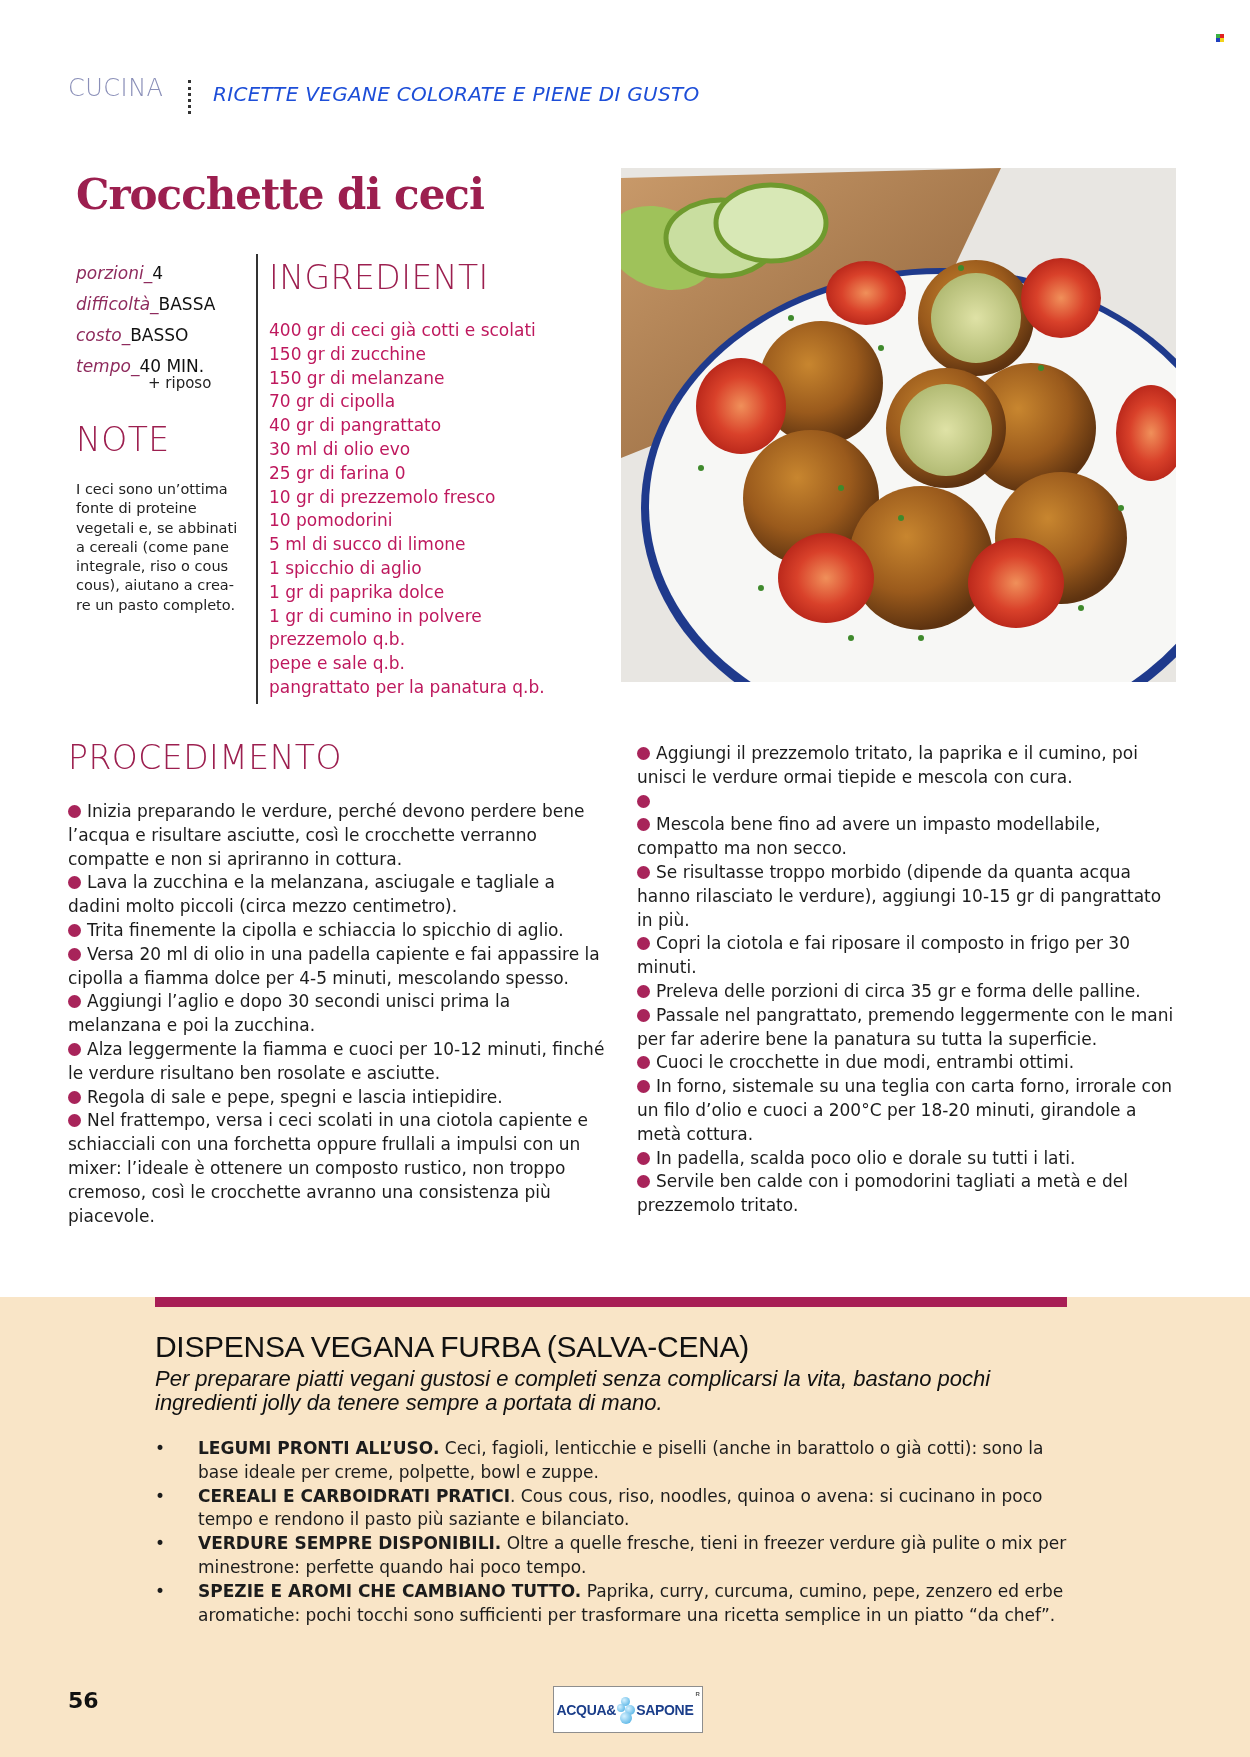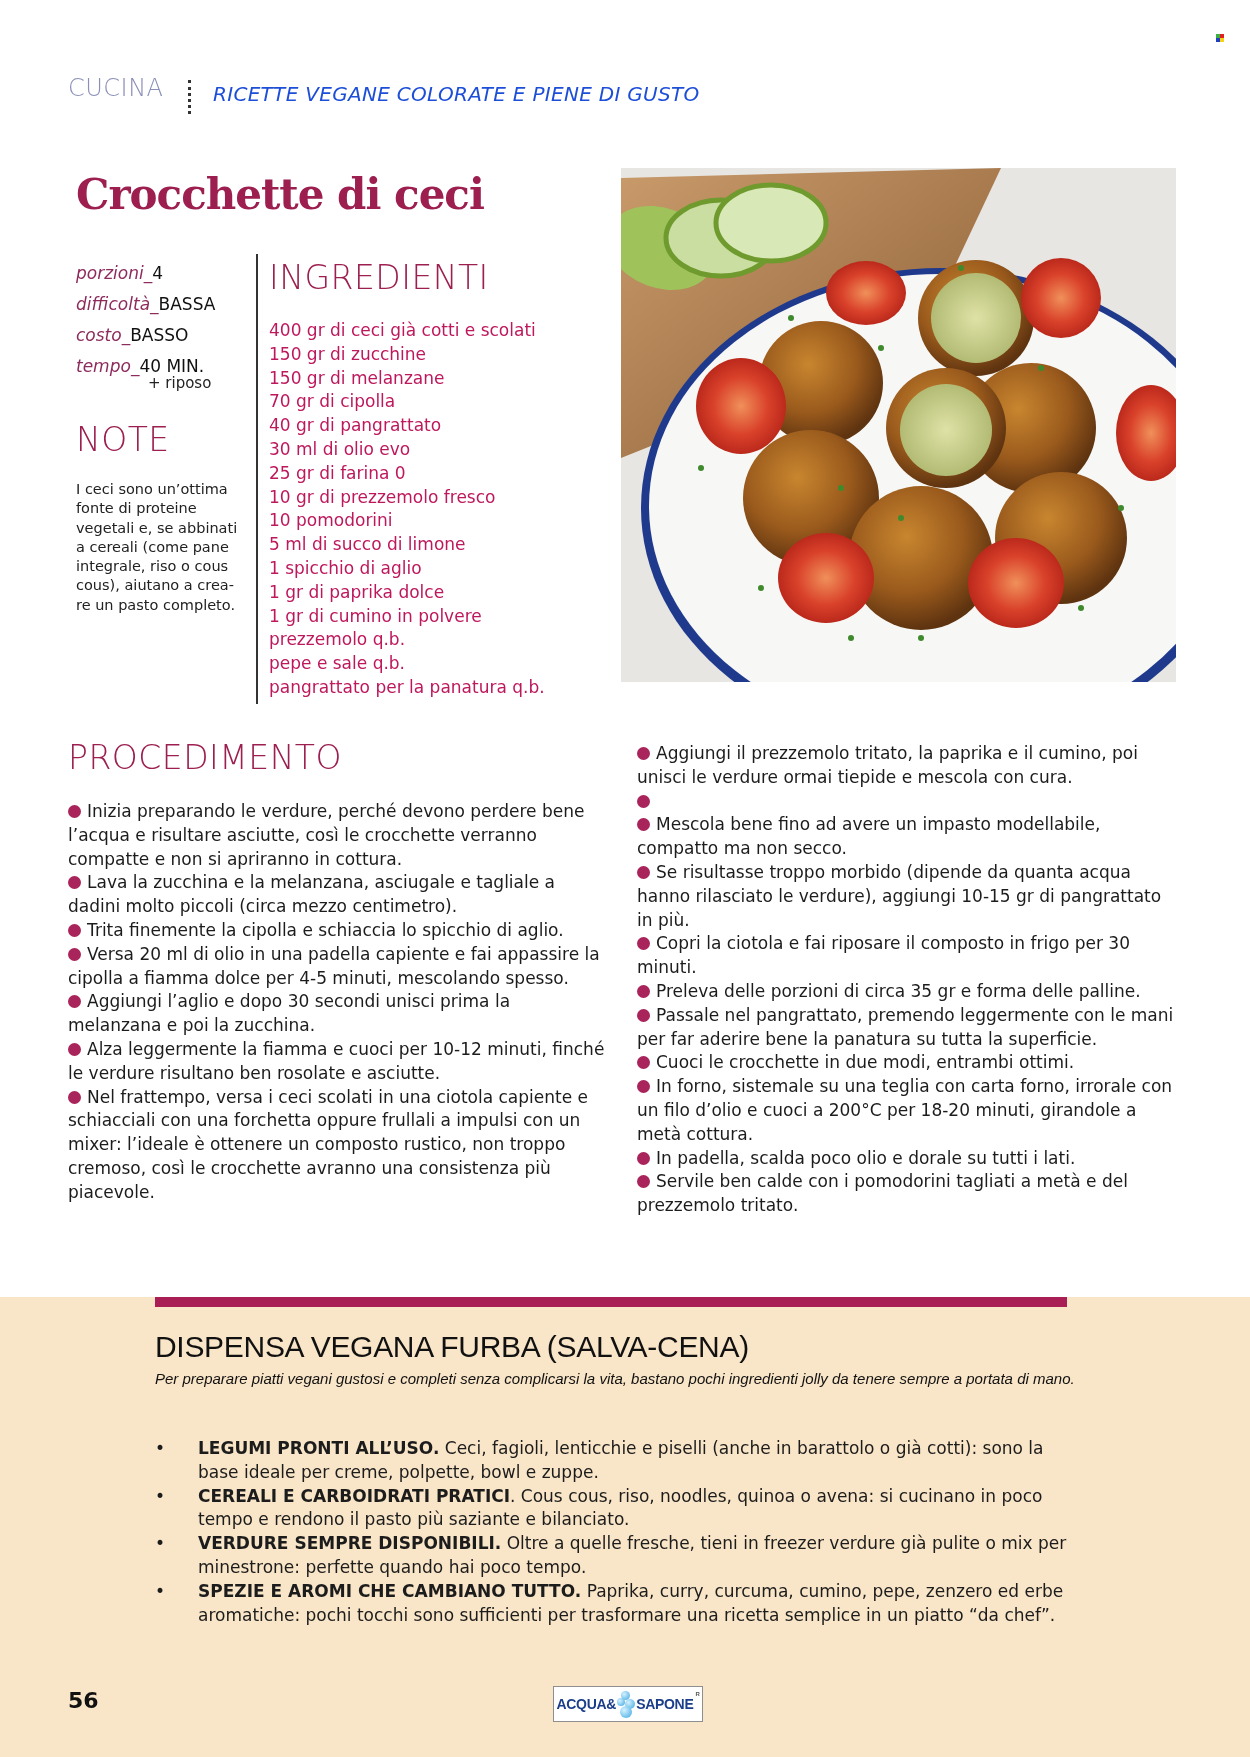--- a/index.html
+++ b/index.html
@@ -46,28 +46,28 @@
   .proc-col { font-size: 17px; line-height: 23.8px; color: #1c1c1c; }
   .proc-col p { margin: 0; }
   .proc-left { left: 68px; top: 800px; width: 540px; }
   .proc-right { left: 637px; top: 742px; width: 540px; }
   .dot { display: inline-block; width: 13px; height: 13px; border-radius: 50%; background: #a8245a; margin-right: 6px; vertical-align: -1px; }
 
   
   .dispensa-bg { left: 0; top: 1297px; width: 1250px; height: 460px; background: #f9e5c7; }
   .dispensa-bar { left: 155px; top: 1297px; width: 912px; height: 10px; background: #a81e55; }
   .dispensa-title { left: 155px; top: 1330px; font-size: 30px; color: #111; font-weight: 300; letter-spacing: -0.3px; font-family: "Liberation Sans", sans-serif; }
-  .dispensa-sub { left: 155px; top: 1367px; width: 920px; font-size: 15px; line-height: 24px; font-style: italic; color: #111; font-family: "Liberation Sans", sans-serif; }
+  .dispensa-sub { left: 155px; top: 1367px; width: 920px; font-size: 22px; line-height: 24px; font-style: italic; color: #111; font-family: "Liberation Sans", sans-serif; }
   .dispensa-list { left: 155px; top: 1437px; width: 920px; list-style: none; font-size: 17px; line-height: 23.8px; color: #1c1c1c; }
   .dispensa-list li { position: relative; padding-left: 43px; }
   .dispensa-list li::before { content: "•"; position: absolute; left: 0; top: 0; }
   .dispensa-list b { font-weight: 600; }
 
   .page-num { left: 68px; top: 1688px; font-size: 22px; font-weight: bold; color: #111; }
-  .logo { left: 553px; top: 1686px; width: 150px; height: 36px; border: 1px solid #8e8e8e; background: #fff; display: flex; align-items: center; justify-content: center; font-family: "Liberation Sans", sans-serif; font-weight: bold; font-size: 14px; color: #1b3e8a; letter-spacing: -0.3px; }
+  .logo { left: 553px; top: 1686px; width: 150px; height: 47px; border: 1px solid #8e8e8e; background: #fff; display: flex; align-items: center; justify-content: center; font-family: "Liberation Sans", sans-serif; font-weight: bold; font-size: 14px; color: #1b3e8a; letter-spacing: -0.3px; }
   .logo .bubbles { display: inline-block; width: 18px; height: 28px; position: relative; margin: 0 1px; }
   .logo .bubbles i { position: absolute; border-radius: 50%; background: radial-gradient(circle at 35% 35%, #d6f1ff, #3ba7e0); }
   .logo sup { font-size: 6px; color: #555; margin-left: 2px; align-self: flex-start; margin-top: 4px; }
 </style>
 </head>
 <body>
 
 <div class="abs corner-mark">
   <span></span>
   <span></span>
@@ -193,20 +193,21 @@
 
 <h2 class="abs proc-title">PROCEDIMENTO</h2>
 
 <div class="abs proc-col proc-left">
   <p><span class="dot"></span><span>Inizia preparando le verdure, perché devono perdere bene l’acqua e risultare asciutte, così le crocchette verranno compatte e non si apriranno in cottura.</span></p>
   <p><span class="dot"></span><span>Lava la zucchina e la melanzana, asciugale e tagliale a dadini molto piccoli (circa mezzo centimetro).</span></p>
   <p><span class="dot"></span><span>Trita finemente la cipolla e schiaccia lo spicchio di aglio.</span></p>
   <p><span class="dot"></span><span>Versa 20 ml di olio in una padella capiente e fai appassire la cipolla a fiamma dolce per 4-5 minuti, mescolando spesso.</span></p>
   <p><span class="dot"></span><span>Aggiungi l’aglio e dopo 30 secondi unisci prima la melanzana e poi la zucchina.</span></p>
   <p><span class="dot"></span><span>Alza leggermente la fiamma e cuoci per 10-12 minuti, finché le verdure risultano ben rosolate e asciutte.</span></p>
+  <p><span class="dot"></span><span>Regola di sale e pepe, spegni e lascia intiepidire.</span></p>
   <p><span class="dot"></span><span>Nel frattempo, versa i ceci scolati in una ciotola capiente e schiacciali con una forchetta oppure frullali a impulsi con un mixer: l’ideale è ottenere un composto rustico, non troppo cremoso, così le crocchette avranno una consistenza più piacevole.</span></p>
 </div>
 
 <div class="abs proc-col proc-right">
   <p><span class="dot"></span><span>Aggiungi il prezzemolo tritato, la paprika e il cumino, poi unisci le verdure ormai tiepide e mescola con cura.</span></p>
   <p><span class="dot"></span></p>
   <p><span class="dot"></span><span>Mescola bene fino ad avere un impasto modellabile, compatto ma non secco.</span></p>
   <p><span class="dot"></span><span>Se risultasse troppo morbido (dipende da quanta acqua hanno rilasciato le verdure), aggiungi 10-15 gr di pangrattato in più.</span></p>
   <p><span class="dot"></span><span>Copri la ciotola e fai riposare il composto in frigo per 30 minuti.</span></p>
   <p><span class="dot"></span><span>Preleva delle porzioni di circa 35 gr e forma delle palline.</span></p>

